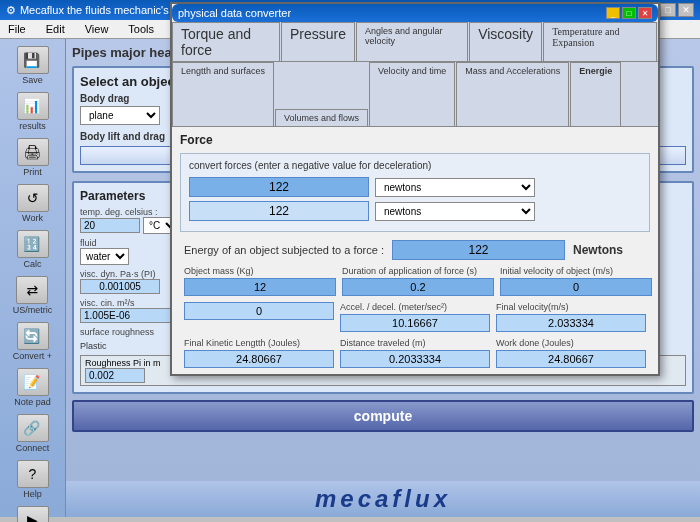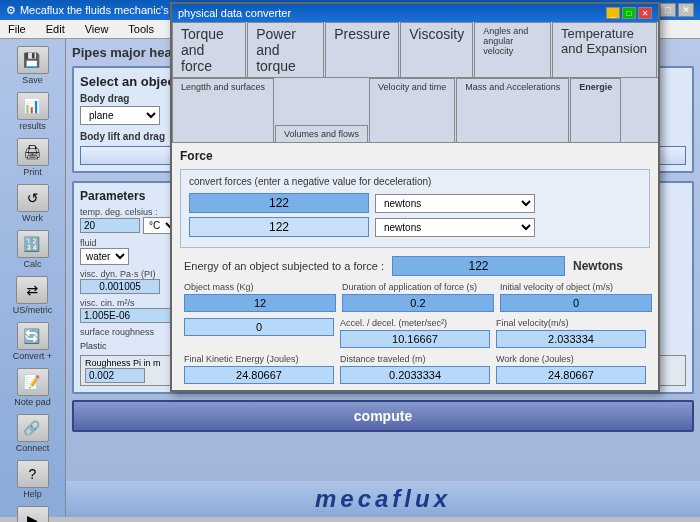--- a/index.html
+++ b/index.html
@@ -208,20 +208,21 @@
       z-index: 100;
     }
     .dialog-title-bar {
       background: linear-gradient(to bottom, #0a5ab8, #1a6fd8);
       color: white;
       padding: 3px 6px;
       font-size: 11px;
       display: flex;
       align-items: center;
       justify-content: space-between;
+      border-radius: 6px;
     }
     .dialog-title-btns { display: flex; gap: 2px; }
     .dialog-title-btn {
       width: 14px; height: 12px;
       border: 1px solid #888;
       font-size: 8px;
       display: flex; align-items: center; justify-content: center;
       cursor: pointer;
     }
     .dialog-title-btn.min { background: #f0c000; }
@@ -505,25 +506,24 @@
       <span>physical data converter</span>
       <div class="dialog-title-btns">
         <div class="dialog-title-btn min">_</div>
         <div class="dialog-title-btn max">□</div>
         <div class="dialog-title-btn close">✕</div>
       </div>
     </div>
 
     <div class="tabs-row1">
       <div class="tab">Torque and force</div>
-      <div class="tab">Power and torque</div>
       <div class="tab">Pressure</div>
+      <div class="tab" style="font-size:9px;">Angles and angular velocity</div>
       <div class="tab">Viscosity</div>
-      <div class="tab" style="font-size:9px;">Angles and angular velocity</div>
-      <div class="tab" style="font-size:13px;">Temperature and Expansion</div>
+      <div class="tab" style="font-size:10px;font-family:Liberation Serif, serif;">Temperature and Expansion</div>
     </div>
 
     <div class="tabs-row2">
       <div class="tab" style="font-size:9px;">Lengtth and surfaces</div>
       <div class="tab" style="font-size:9px;margin-top:47px;">Volumes and flows</div>
       <div class="tab" style="font-size:9px;">Velocity and time</div>
       <div class="tab" style="font-size:9px;">Mass and Accelerations</div>
       <div class="tab" style="font-size:9px;font-weight:bold;">Energie</div>
     </div>
 
@@ -580,21 +580,21 @@
           </div>
           <div class="result-cell">
             <span class="result-cell-label">Accel. / decel.  (meter/sec²)</span>
             <div class="result-cell-value">10.16667</div>
           </div>
           <div class="result-cell">
             <span class="result-cell-label">Final velocity(m/s)</span>
             <div class="result-cell-value">2.033334</div>
           </div>
           <div class="result-cell">
-            <span class="result-cell-label">Final Kinetic Energy (Joules)</span>
+            <span class="result-cell-label">Final Kinetic Lengtth (Joules)</span>
             <div class="result-cell-value">24.80667</div>
           </div>
           <div class="result-cell">
             <span class="result-cell-label">Distance traveled (m)</span>
             <div class="result-cell-value">0.2033334</div>
           </div>
           <div class="result-cell">
             <span class="result-cell-label">Work done (Joules)</span>
             <div class="result-cell-value">24.80667</div>
           </div>

